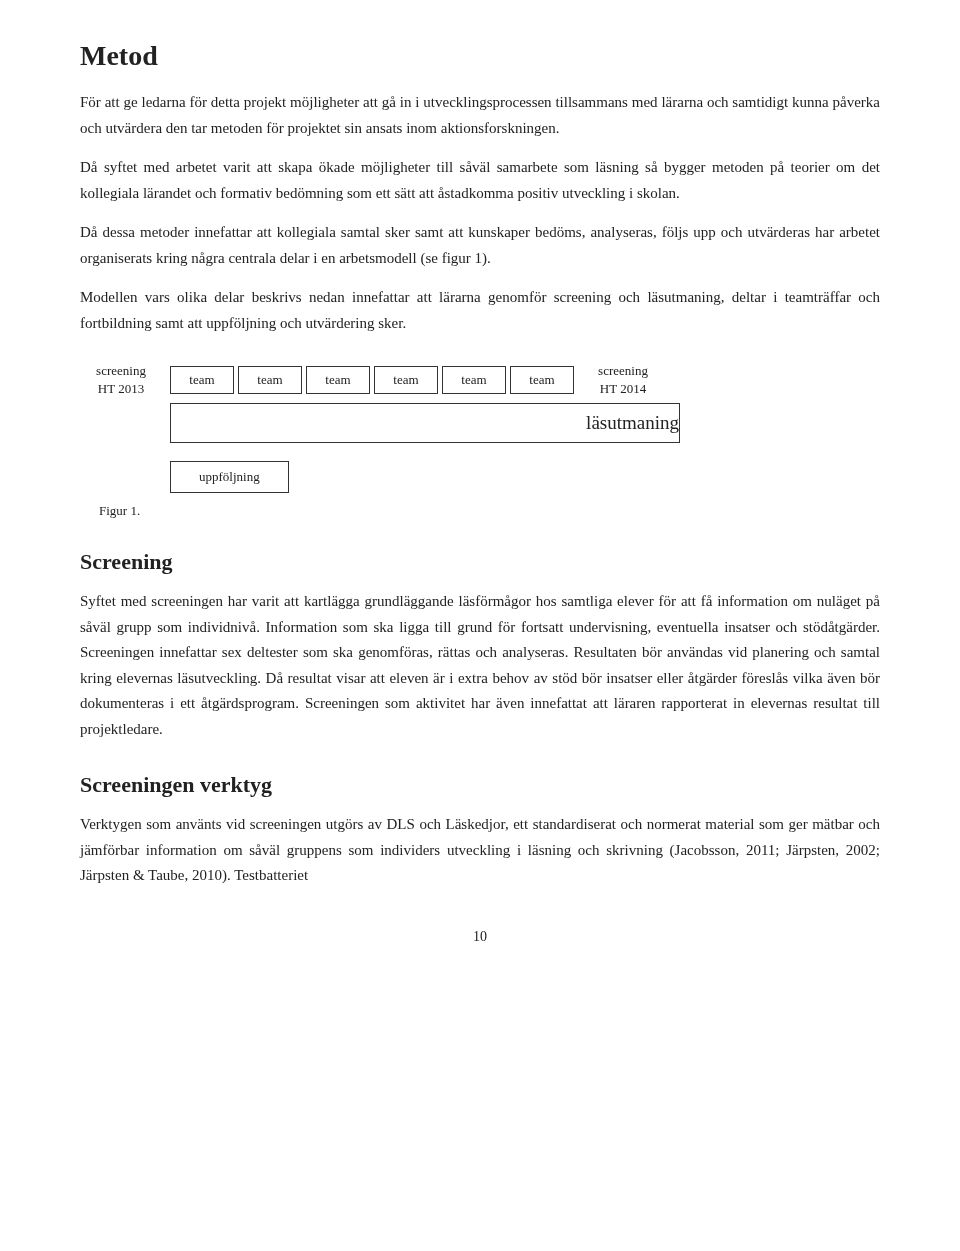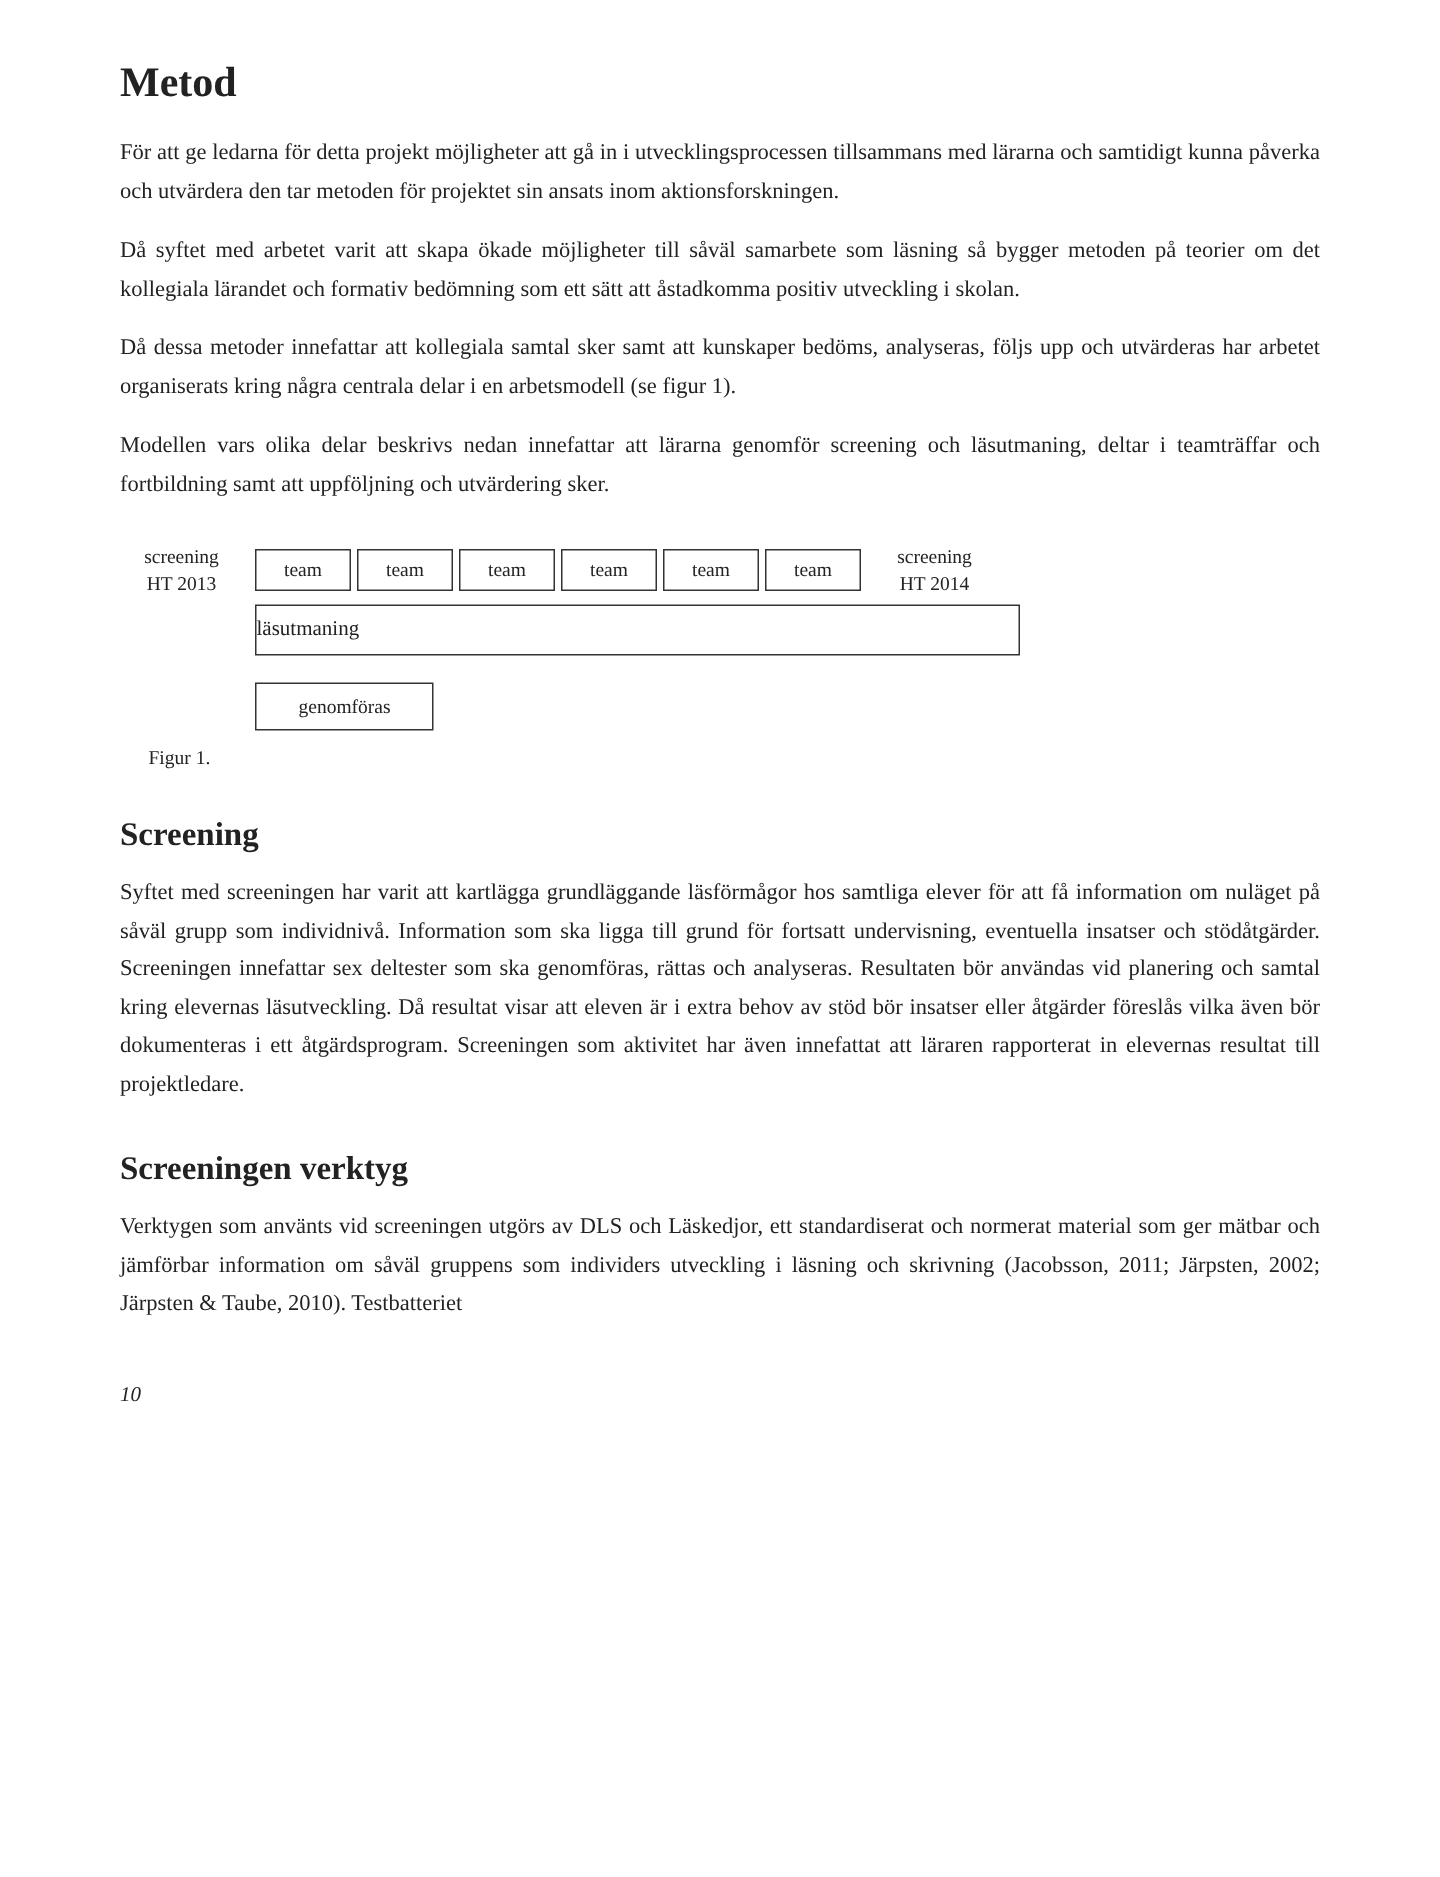--- a/index.html
+++ b/index.html
@@ -30,24 +30,23 @@
       margin-bottom: 14px;
       text-align: justify;
     }
     .figur-label {
       font-size: 13px;
       margin-top: 10px;
       margin-bottom: 20px;
       margin-left: 19px;
     }
     .page-number {
-      text-align: left;
+      text-align: center;
       margin-top: 40px;
       font-size: 14px;
-      font-style: italic;
     }
 
     
     .fig-container {
       margin: 26px 0 6px 0;
       position: relative;
     }
     .fig-row1 {
       display: flex;
       flex-direction: row;
@@ -107,22 +106,22 @@
       text-align: center;
       margin-left: 68px;
     }
     .fig-lasutmaning-row {
       display: flex;
       margin-top: 5px;
       margin-left: 90px;
     }
     .fig-lasutmaning-box {
       border: 1.5px solid #333;
-      font-size: 14px;
-      text-align: left;
+      font-size: 19px;
+      text-align: right;
       padding: 8px 0;
     }
     .fig-uppfoljning-row {
       display: flex;
       margin-top: 18px;
       margin-left: 90px;
     }
     .fig-uppfoljning-box {
       border: 1.5px solid #333;
       font-size: 13px;
@@ -154,21 +153,21 @@
     </div>
     <div class="fig-screening-mid">screening<br>HT 2014</div>
   </div>
 
 
   <div class="fig-lasutmaning-row">
     <div class="fig-lasutmaning-box" style="width: 510px;">läsutmaning</div>
   </div>
 
   <div class="fig-uppfoljning-row">
-    <div class="fig-uppfoljning-box">genomföras</div>
+    <div class="fig-uppfoljning-box">uppföljning</div>
   </div>
 </div>
 
 <div class="figur-label">Figur 1.</div>
 
 <h2 class="section-heading">Screening</h2>
 
 <p class="body-text">Syftet med screeningen har varit att kartlägga grundläggande läsförmågor hos samtliga elever för att få information om nuläget på såväl grupp som individnivå. Information som ska ligga till grund för fortsatt undervisning, eventuella insatser och stödåtgärder. Screeningen innefattar sex deltester som ska genomföras, rättas och analyseras. Resultaten bör användas vid planering och samtal kring elevernas läsutveckling. Då resultat visar att eleven är i extra behov av stöd bör insatser eller åtgärder föreslås vilka även bör dokumenteras i ett åtgärdsprogram. Screeningen som aktivitet har även innefattat att läraren rapporterat in elevernas resultat till projektledare.</p>
 
 <h2 class="section-heading">Screeningen verktyg</h2>

